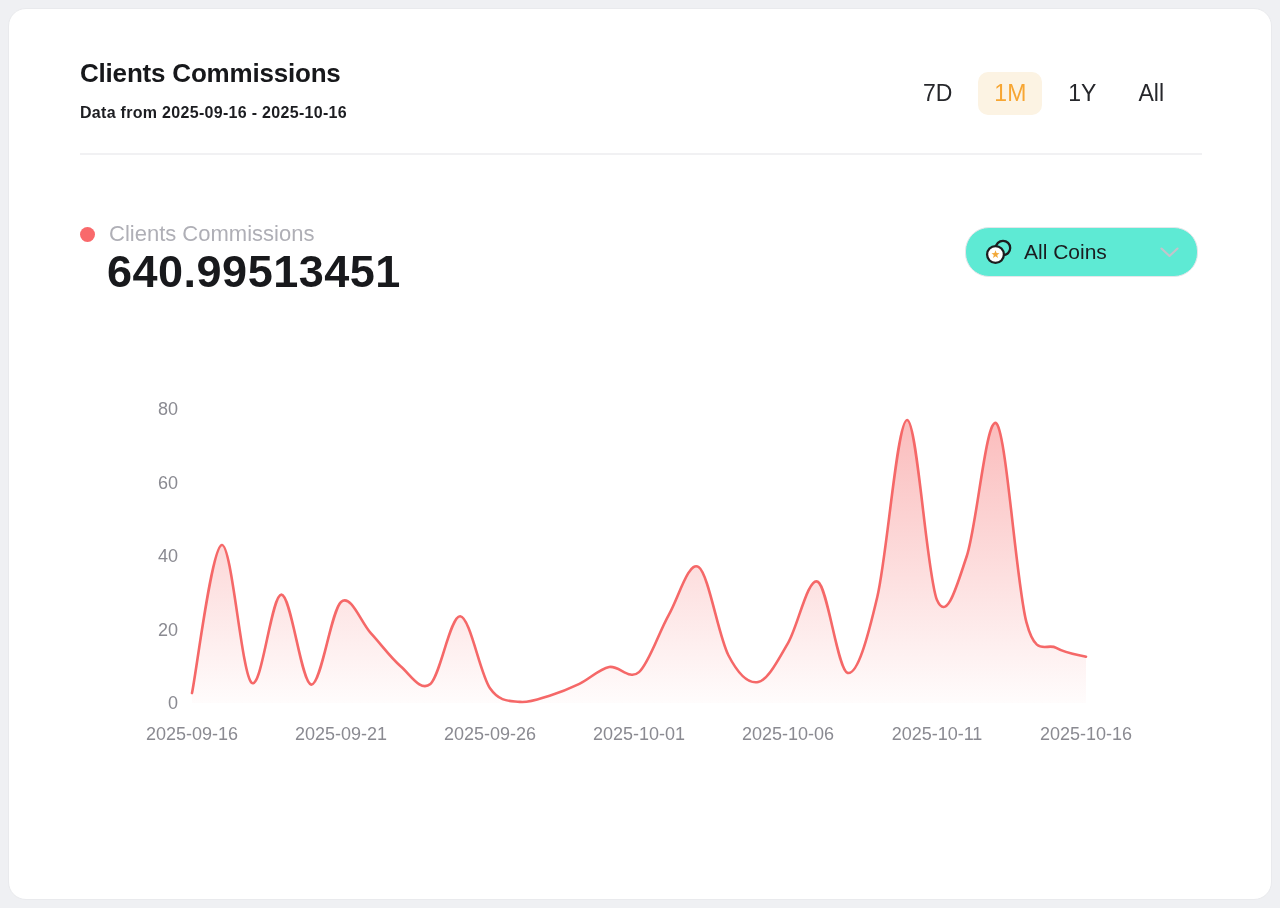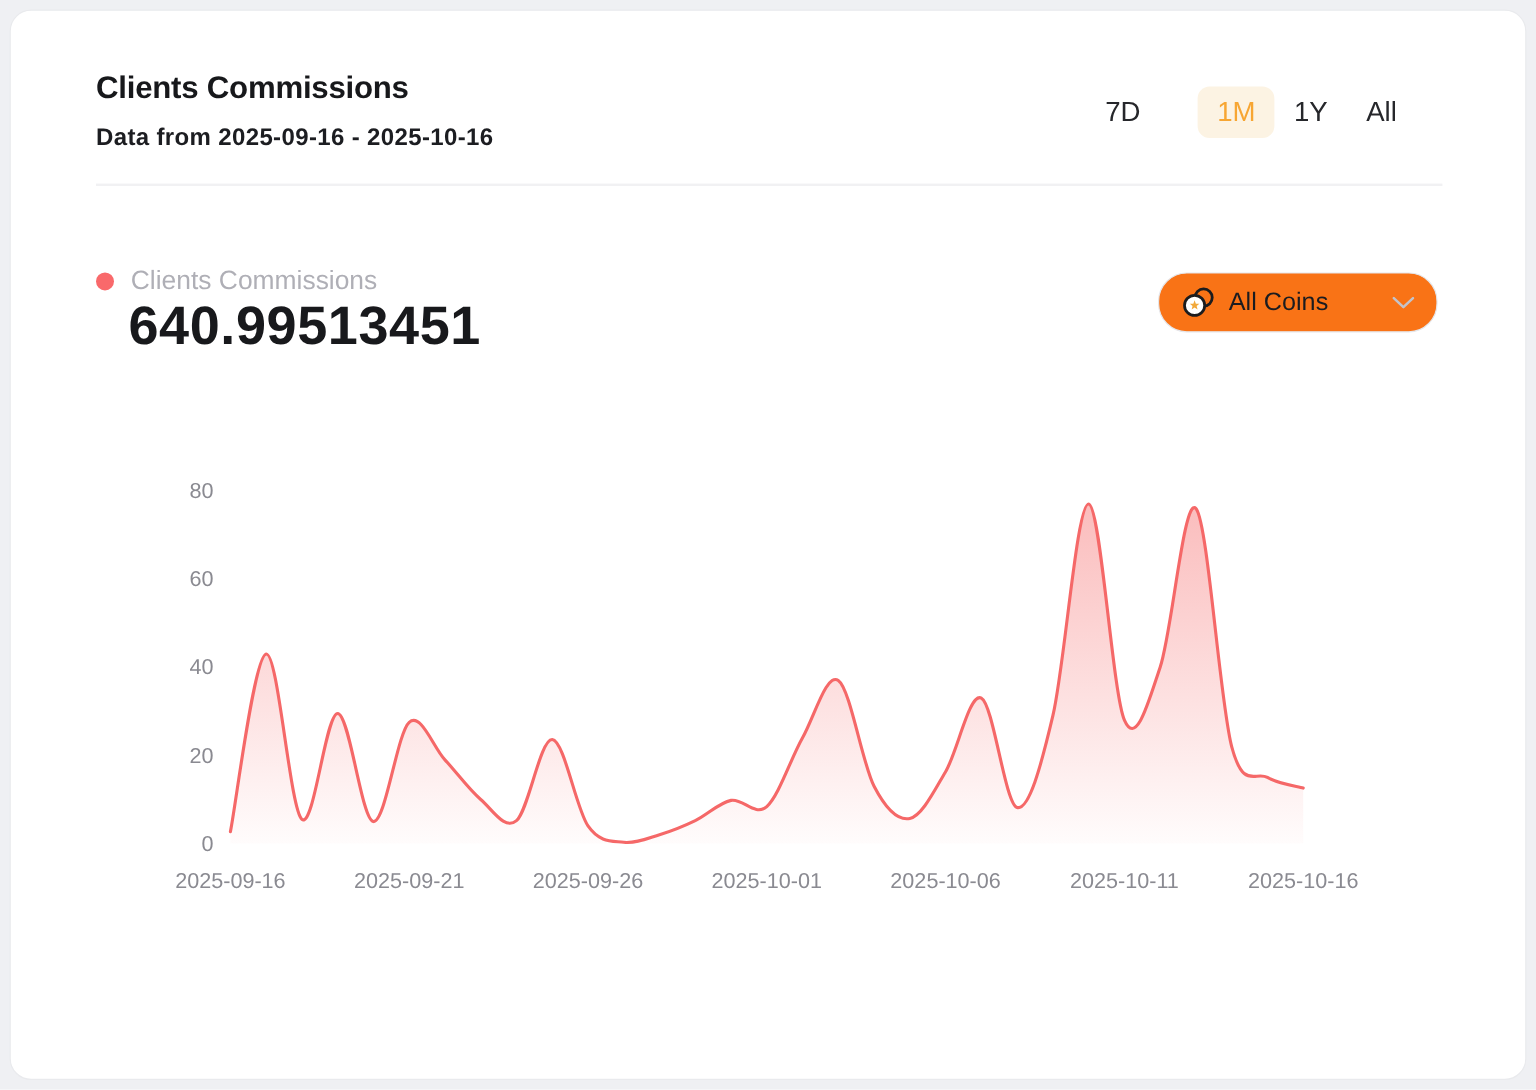--- a/index.html
+++ b/index.html
@@ -12,53 +12,53 @@
   .card {
     position:absolute; left:8px; top:8px; right:8px; bottom:8px;
     background:#FFFFFF; border:1px solid #E9EAED; border-radius:18px;
   }
   .page-title {
     position:absolute; left:80px; top:58px;
     font-size:26px; font-weight:700; color:#17181B; letter-spacing:-0.2px;
   }
   .page-subtitle {
     position:absolute; left:80px; top:104px;
-    font-size:20px; font-weight:600; color:#1C1D21; letter-spacing:0.3px;
+    font-size:16px; font-weight:600; color:#1C1D21; letter-spacing:0.3px;
   }
   .range-switch {
     position:absolute; top:72px; right:100px;
-    display:flex; align-items:center; 
+    display:flex; align-items:center; gap:10px;
   }
   .range-btn {
     border:none; background:transparent; cursor:pointer;
     font-family:inherit; font-size:23px; font-weight:500; color:#26272B;
     padding:10px 16px; border-radius:10px; line-height:1;
   }
-  .range-btn.active { color:#F7A633; background:#FCF3E3;margin-left:32px; }
+  .range-btn.active { color:#F7A633; background:#FCF3E3; }
   .divider {
     position:absolute; left:80px; right:78px; top:153px; height:2px;
     background:#F1F1F3;
   }
   .legend-row {
     position:absolute; left:80px; top:221px;
     display:flex; align-items:center;
   }
   .legend-dot {
     width:15px; height:15px; border-radius:50%; background:#F9696B;
   }
   .legend-label {
     margin-left:14px; font-size:22px; font-weight:500; color:#AFAFB6;
   }
   .legend-total {
     position:absolute; left:107px; top:246px;
     font-size:45px; font-weight:700; color:#18191C; letter-spacing:0.5px;
   }
   .coin-filter {
     position:absolute; left:965px; top:227px; width:233px; height:50px;
-    background:#f97316; border:1px solid #E5E6EA; border-radius:24px;
+    background:#5eead4; border:1px solid #E5E6EA; border-radius:24px;
     display:flex; align-items:center; padding:0 18px; cursor:pointer;
   }
   .coin-filter .coin-icon-wrap { width:30px; height:30px; flex:0 0 auto; }
   .coin-filter-label {
     margin-left:10px; font-size:21px; font-weight:500; color:#1B1C20;
   }
   .coin-filter .chevron-wrap { margin-left:auto; display:flex; align-items:center; }
   .chart-region {
     position:absolute; left:0; top:388px; width:1280px; height:370px;
   }

